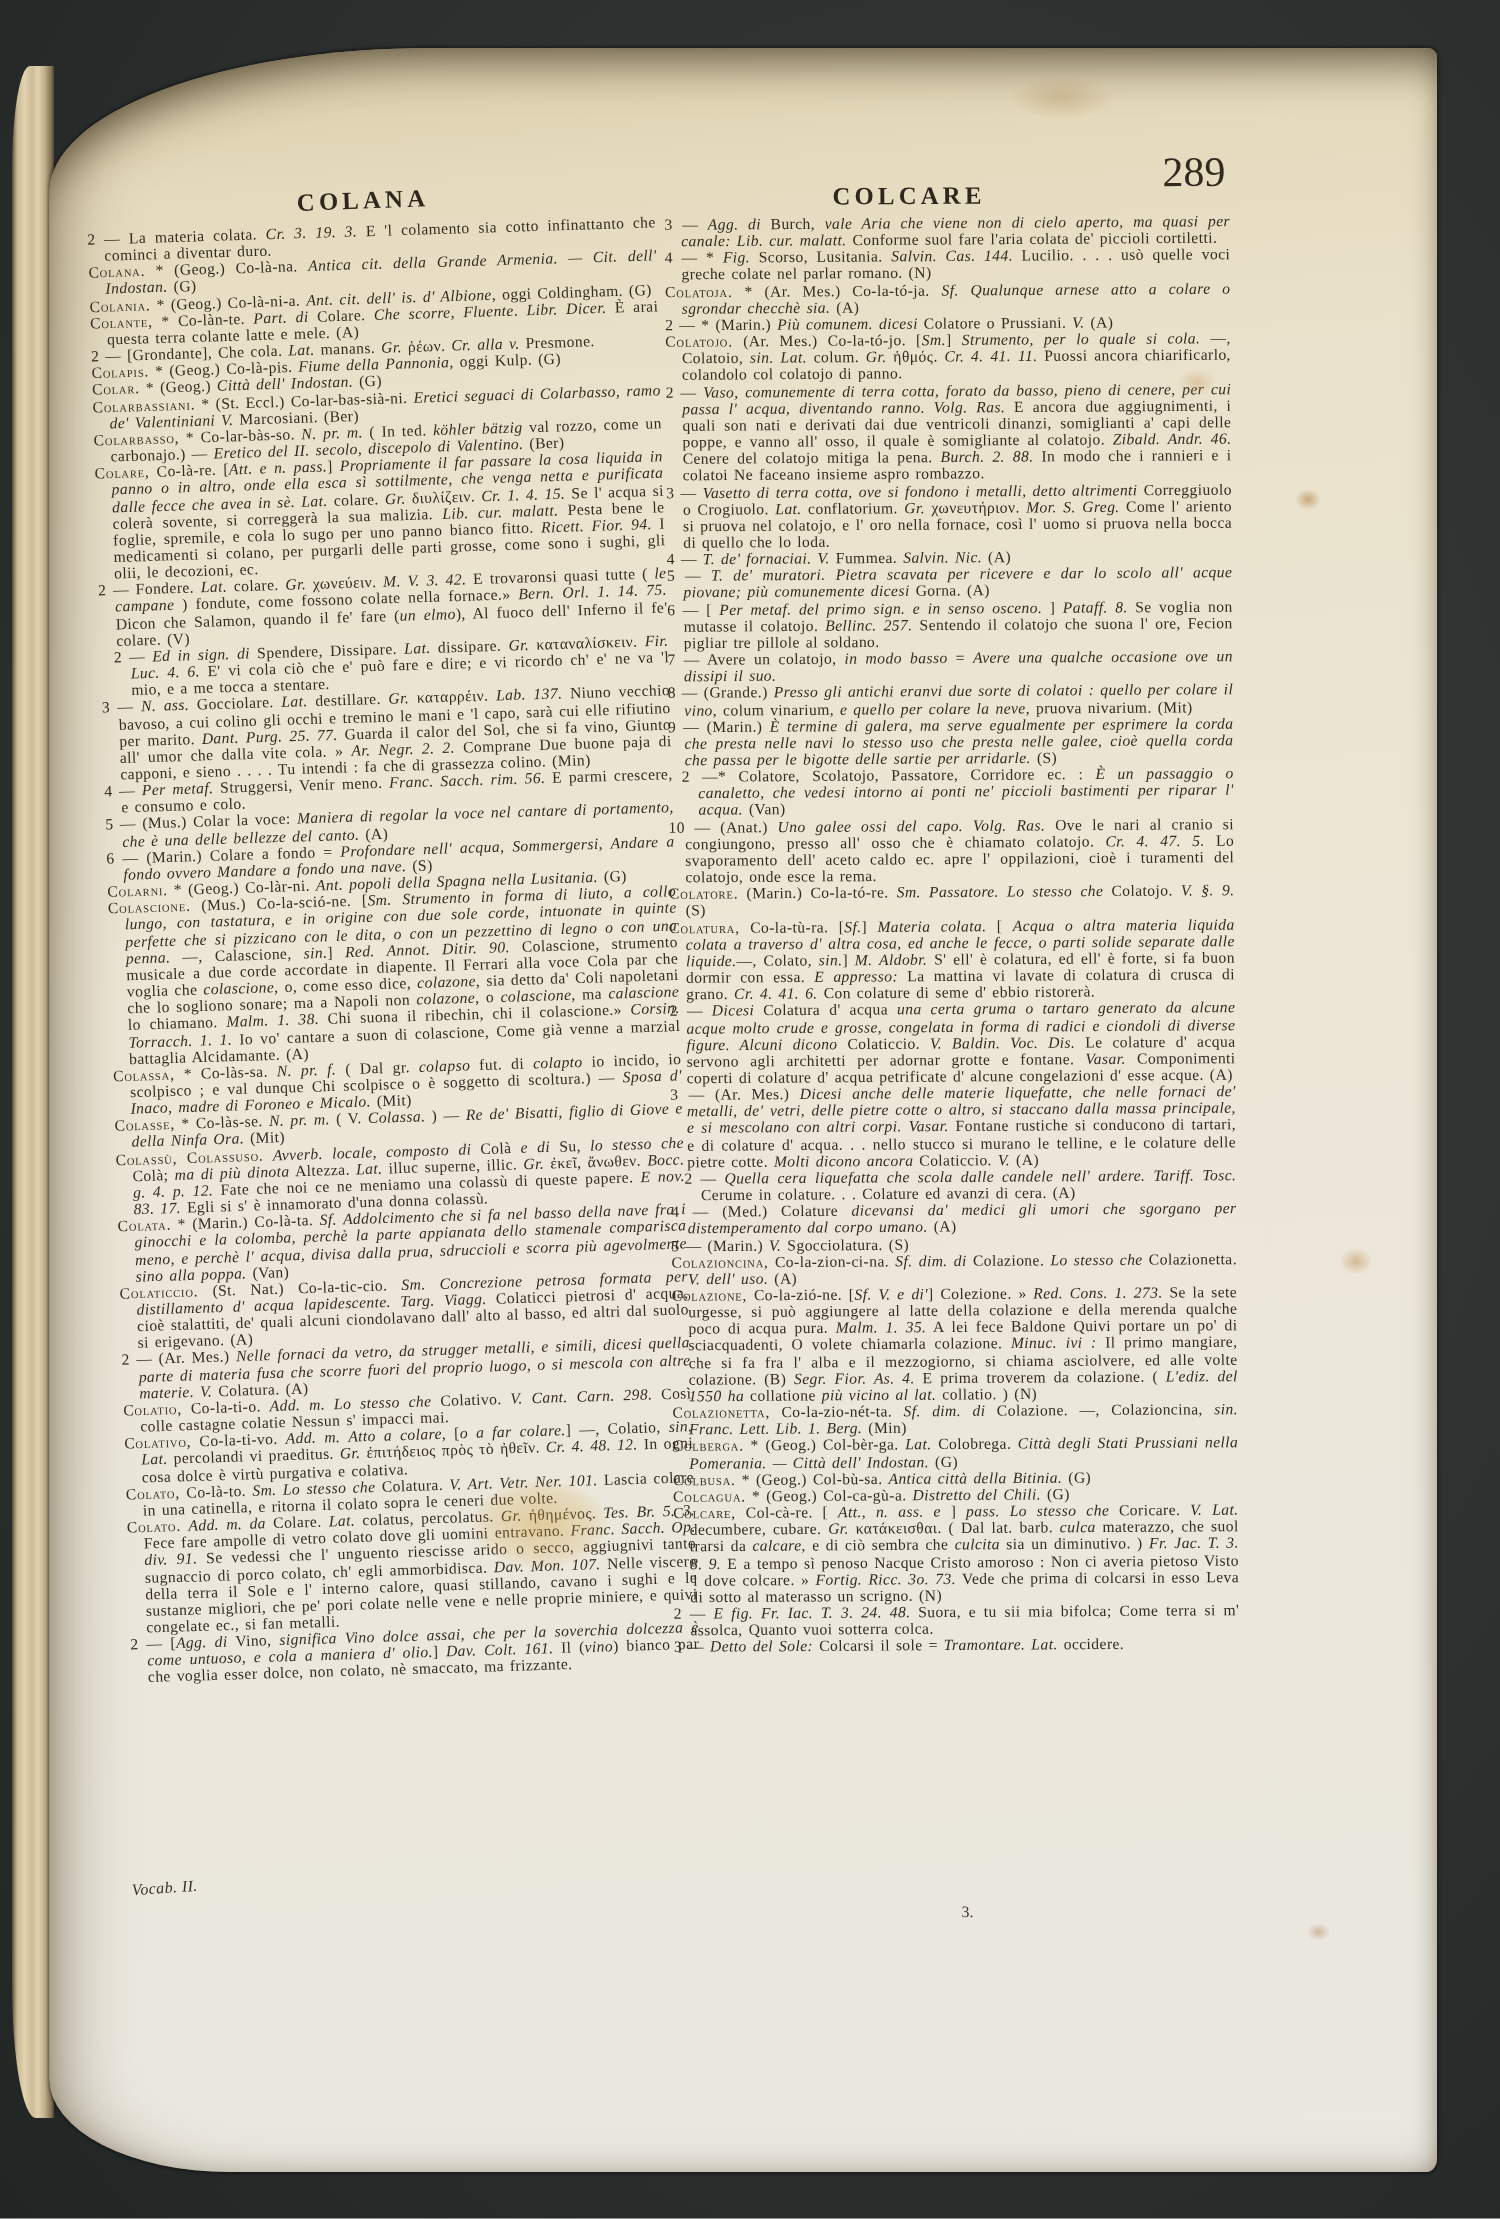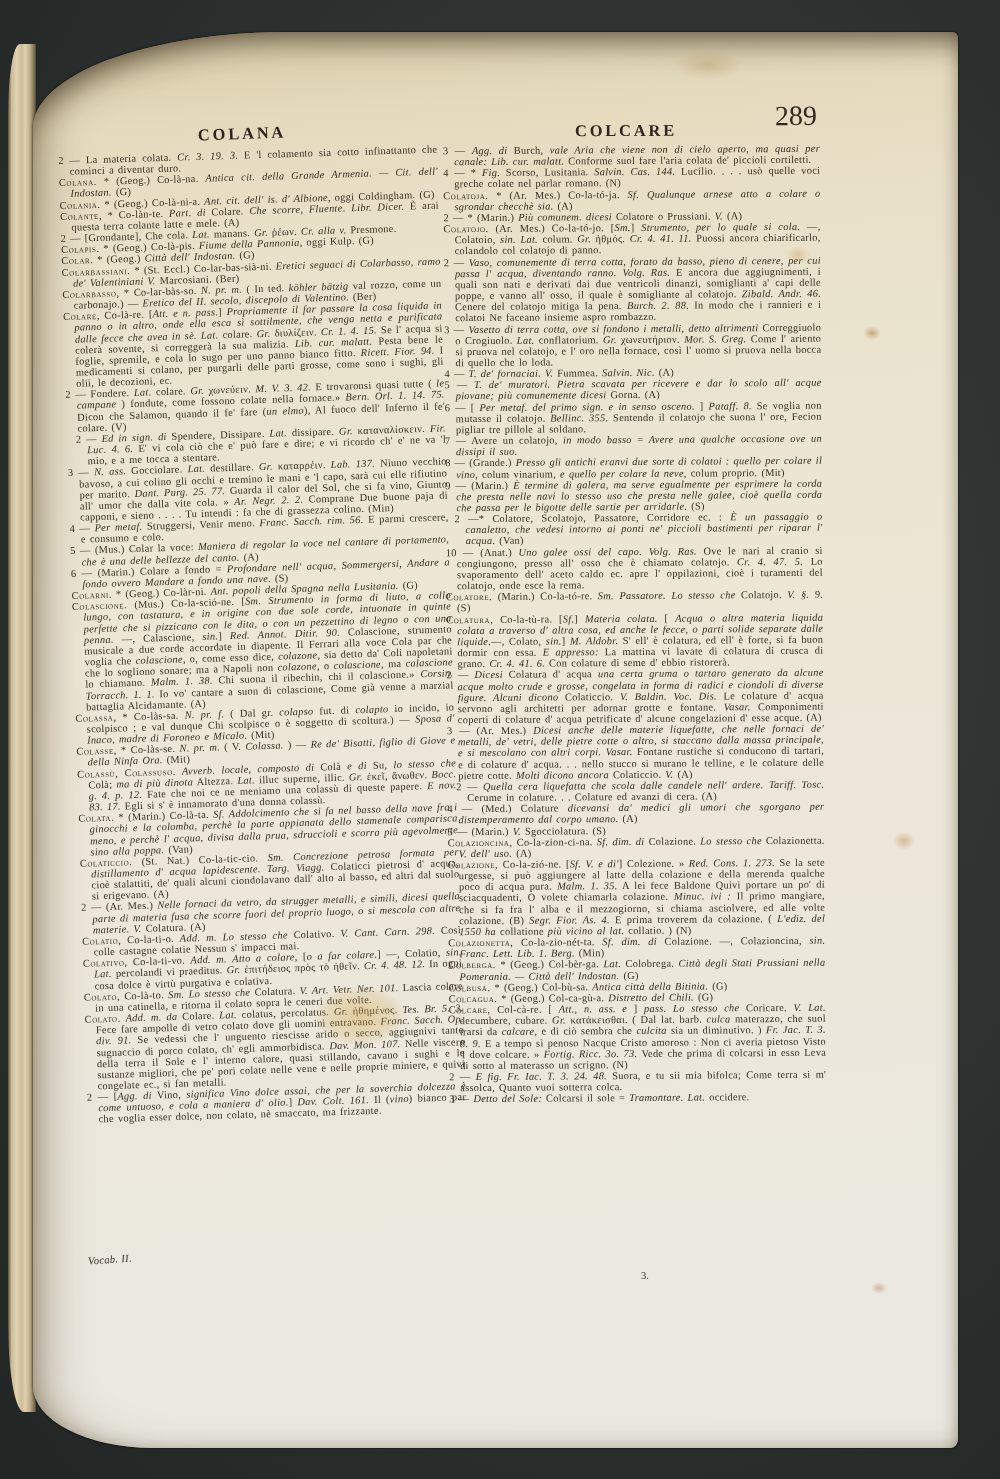--- a/index.html
+++ b/index.html
@@ -22,21 +22,21 @@
       inset 30px 0 46px -22px rgba(95,75,42,.50),
       inset -7px 0 14px -7px rgba(130,115,85,.38),
       inset 0 -10px 18px -10px rgba(120,108,85,.30),
       0 0 2px 1px rgba(0,0,0,.35);
   }
   .running-head{
     position:absolute;width:170px;text-align:center;
     font-size:16.5px;font-weight:bold;letter-spacing:2.8px;color:#2f271d;
   }
   .rh-left{left:124px;top:92px;transform:rotate(-2.1deg);}
-  .rh-right{left:508px;top:89px;transform:rotate(-0.3deg);font-family:Liberation Serif, serif;}
+  .rh-right{left:488px;top:89px;transform:rotate(-0.3deg);font-family:Liberation Serif, serif;}
   .page-number{
     position:absolute;left:742px;top:68px;
     font-size:28px;color:#32291f;transform:rotate(-0.5deg);
   }
   .col{
     position:absolute;top:112px;
     font-size:10.4px;line-height:11.15px;color:#352c21;
     text-align:justify;letter-spacing:.28px;word-spacing:1.1px;
   }
   .col-left{left:25px;width:379px;transform:rotate(-1.75deg);transform-origin:96% 0;}
@@ -111,23 +111,23 @@
   <div class="col col-right">
       <div class="para"><span class="sn">3</span> <span>— </span><i>Agg. di</i><span> Burch, </span><i>vale Aria che viene non di cielo aperto, ma quasi per canale:</i><span> </span><i>Lib. cur. malatt.</i><span> Conforme suol fare l'aria colata de' piccioli cortiletti.</span></div>
       <div class="para"><span class="sn">4</span> <span>— * </span><i>Fig.</i><span> Scorso, Lusitania. </span><i>Salvin. Cas. 144.</i><span> Lucilio. . . . usò quelle voci greche colate nel parlar romano. (N)</span></div>
       <div class="para"><span class="hw">Colatoja.</span> <span>* (Ar. Mes.) Co-la-tó-ja. </span><i>Sf. Qualunque arnese atto a colare o sgrondar checchè sia.</i><span> (A)</span></div>
       <div class="para"><span class="sn">2</span> <span>— * (Marin.) </span><i>Più comunem. dicesi</i><span> Colatore o Prussiani. </span><i>V.</i><span> (A)</span></div>
       <div class="para"><span class="hw">Colatojo.</span> <span>(Ar. Mes.) Co-la-tó-jo. [</span><i>Sm.</i><span>] </span><i>Strumento, per lo quale si cola.</i><span> —, Colatoio, </span><i>sin.</i><span> </span><i>Lat.</i><span> colum. </span><i>Gr.</i><span> ἡθμός. </span><i>Cr. 4. 41. 11.</i><span> Puossi ancora chiarificarlo, colandolo col colatojo di panno.</span></div>
       <div class="para"><span class="sn">2</span> <span>— </span><i>Vaso, comunemente di terra cotta, forato da basso, pieno di cenere, per cui passa l' acqua, diventando ranno.</i><span> </span><i>Volg. Ras.</i><span> E ancora due aggiugnimenti, i quali son nati e derivati dai due ventricoli dinanzi, somiglianti a' capi delle poppe, e vanno all' osso, il quale è somigliante al colatojo. </span><i>Zibald. Andr. 46.</i><span> Cenere del colatojo mitiga la pena. </span><i>Burch. 2. 88.</i><span> In modo che i rannieri e i colatoi Ne faceano insieme aspro rombazzo.</span></div>
       <div class="para"><span class="sn">3</span> <span>— </span><i>Vasetto di terra cotta, ove si fondono i metalli, detto altrimenti</i><span> Correggiuolo o Crogiuolo. </span><i>Lat.</i><span> conflatorium. </span><i>Gr.</i><span> χωνευτήριον. </span><i>Mor. S. Greg.</i><span> Come l' ariento si pruova nel colatojo, e l' oro nella fornace, così l' uomo si pruova nella bocca di quello che lo loda.</span></div>
       <div class="para"><span class="sn">4</span> <span>— </span><i>T. de' fornaciai. V.</i><span> Fummea. </span><i>Salvin. Nic.</i><span> (A)</span></div>
       <div class="para"><span class="sn">5</span> <span>— </span><i>T. de' muratori. Pietra scavata per ricevere e dar lo scolo all' acque piovane; più comunemente dicesi</i><span> Gorna. (A)</span></div>
-      <div class="para"><span class="sn">6</span> <span>— [ </span><i>Per metaf. del primo sign. e in senso osceno.</i><span> ] </span><i>Pataff. 8.</i><span> Se voglia non mutasse il colatojo. </span><i>Bellinc. 355.</i><span> Sentendo il colatojo che suona l' ore, Fecion pigliar tre pillole al soldano.</span></div>
+      <div class="para"><span class="sn">6</span> <span>— [ </span><i>Per metaf. del primo sign. e in senso osceno.</i><span> ] </span><i>Pataff. 8.</i><span> Se voglia non mutasse il colatojo. </span><i>Bellinc. 257.</i><span> Sentendo il colatojo che suona l' ore, Fecion pigliar tre pillole al soldano.</span></div>
       <div class="para"><span class="sn">7</span> <span>— Avere un colatojo, </span><i>in modo basso</i><span> = </span><i>Avere una qualche occasione ove un dissipi il suo.</i></div>
-      <div class="para"><span class="sn">8</span> <span>— (Grande.) </span><i>Presso gli antichi eranvi due sorte di colatoi : quello per colare il vino</i><span>, colum vinarium, </span><i>e quello per colare la neve</i><span>, colum proprio. (Mit)</span></div>
+      <div class="para"><span class="sn">8</span> <span>— (Grande.) </span><i>Presso gli antichi eranvi due sorte di colatoi : quello per colare il vino</i><span>, colum vinarium, </span><i>e quello per colare la neve</i><span>, pruova nivarium. (Mit)</span></div>
       <div class="para"><span class="sn">9</span> <span>— (Marin.) </span><i>È termine di galera, ma serve egualmente per esprimere la corda che presta nelle navi lo stesso uso che presta nelle galee, cioè quella corda che passa per le bigotte delle sartie per arridarle.</i><span> (S)</span></div>
       <div class="para sub"><span class="sn">2</span> <span>—* Colatore, Scolatojo, Passatore, Corridore ec. : </span><i>È un passaggio o canaletto, che vedesi intorno ai ponti ne' piccioli bastimenti per riparar l' acqua.</i><span> (Van)</span></div>
       <div class="para"><span class="sn">10</span> <span>— (Anat.) </span><i>Uno galee ossi del capo.</i><span> </span><i>Volg. Ras.</i><span> Ove le nari al cranio si congiungono, presso all' osso che è chiamato colatojo. </span><i>Cr. 4. 47. 5.</i><span> Lo svaporamento dell' aceto caldo ec. apre l' oppilazioni, cioè i turamenti del colatojo, onde esce la rema.</span></div>
       <div class="para"><span class="hw">Colatore.</span> <span>(Marin.) Co-la-tó-re. </span><i>Sm. Passatore. Lo stesso che</i><span> Colatojo. </span><i>V. §. 9.</i><span> (S)</span></div>
       <div class="para"><span class="hw">Colatura,</span> <span>Co-la-tù-ra. [</span><i>Sf.</i><span>] </span><i>Materia colata.</i><span> [ </span><i>Acqua o altra materia liquida colata a traverso d' altra cosa, ed anche le fecce, o parti solide separate dalle liquide.</i><span>—, Colato, </span><i>sin.</i><span>] </span><i>M. Aldobr.</i><span> S' ell' è colatura, ed ell' è forte, si fa buon dormir con essa. </span><i>E appresso:</i><span> La mattina vi lavate di colatura di crusca di grano. </span><i>Cr. 4. 41. 6.</i><span> Con colature di seme d' ebbio ristorerà.</span></div>
       <div class="para"><span class="sn">2</span> <span>— </span><i>Dicesi</i><span> Colatura d' acqua </span><i>una certa gruma o tartaro generato da alcune acque molto crude e grosse, congelata in forma di radici e ciondoli di diverse figure. Alcuni dicono</i><span> Colaticcio. </span><i>V. Baldin. Voc. Dis.</i><span> Le colature d' acqua servono agli architetti per adornar grotte e fontane. </span><i>Vasar.</i><span> Componimenti coperti di colature d' acqua petrificate d' alcune congelazioni d' esse acque. (A)</span></div>
       <div class="para"><span class="sn">3</span> <span>— (Ar. Mes.) </span><i>Dicesi anche delle materie liquefatte, che nelle fornaci de' metalli, de' vetri, delle pietre cotte o altro, si staccano dalla massa principale, e si mescolano con altri corpi.</i><span> </span><i>Vasar.</i><span> Fontane rustiche si conducono di tartari, e di colature d' acqua. . . nello stucco si murano le telline, e le colature delle pietre cotte. </span><i>Molti dicono ancora</i><span> Colaticcio. </span><i>V.</i><span> (A)</span></div>
       <div class="para sub"><span class="sn">2</span> <span>— </span><i>Quella cera liquefatta che scola dalle candele nell' ardere.</i><span> </span><i>Tariff. Tosc.</i><span> Cerume in colature. . . Colature ed avanzi di cera. (A)</span></div>
       <div class="para"><span class="sn">4</span> <span>— (Med.) Colature </span><i>dicevansi da' medici gli umori che sgorgano per distemperamento dal corpo umano.</i><span> (A)</span></div>
       <div class="para"><span class="sn">5</span> <span>— (Marin.) </span><i>V.</i><span> Sgocciolatura. (S)</span></div>

